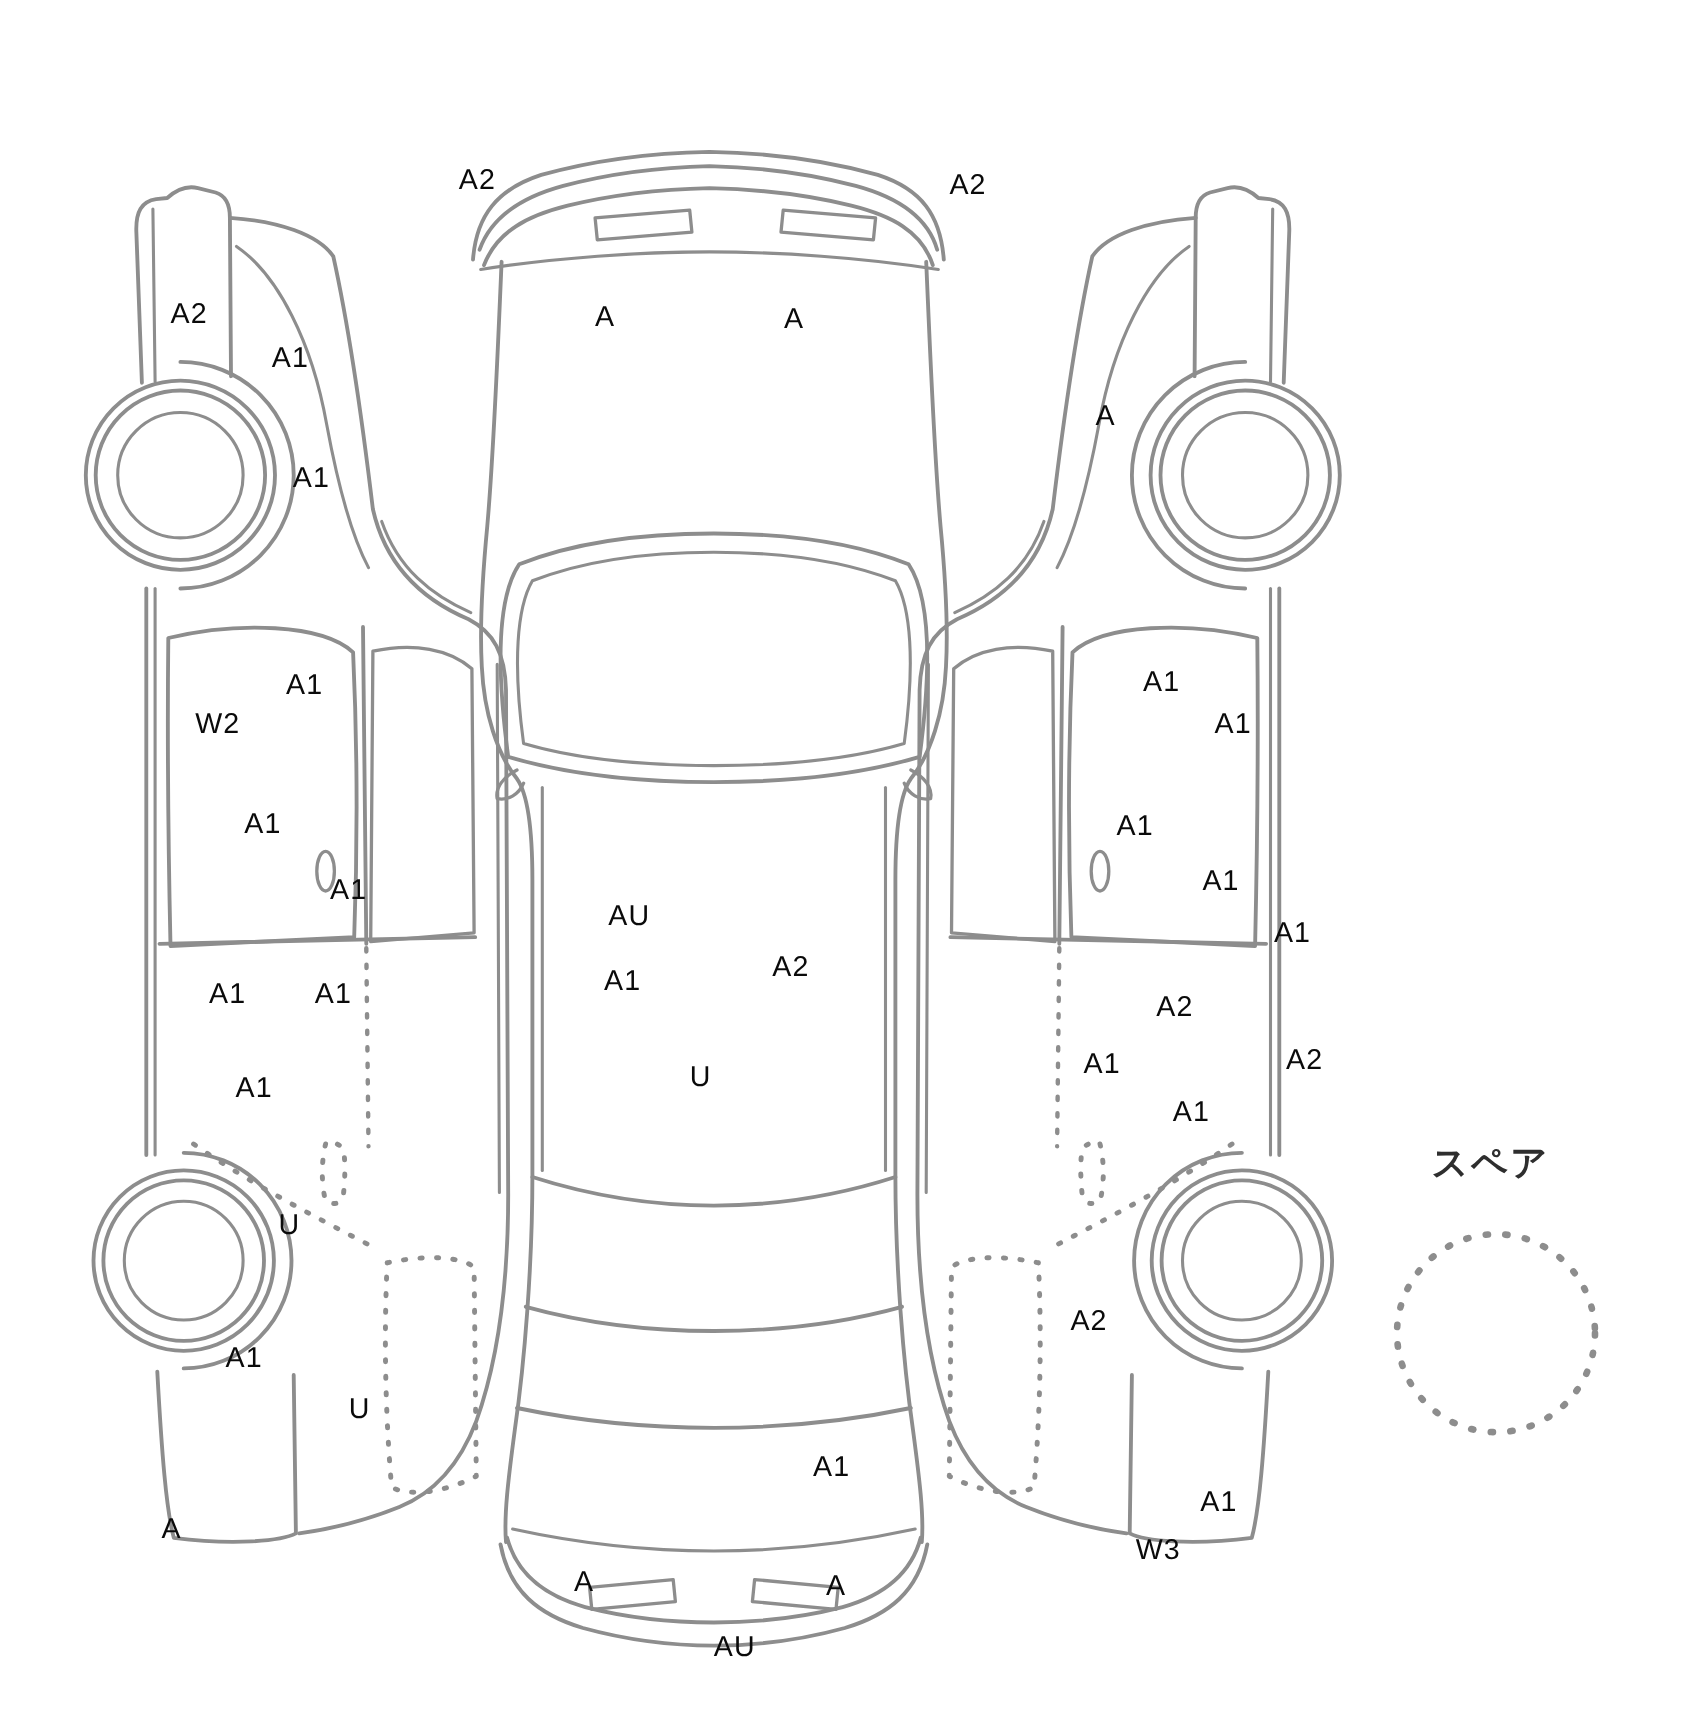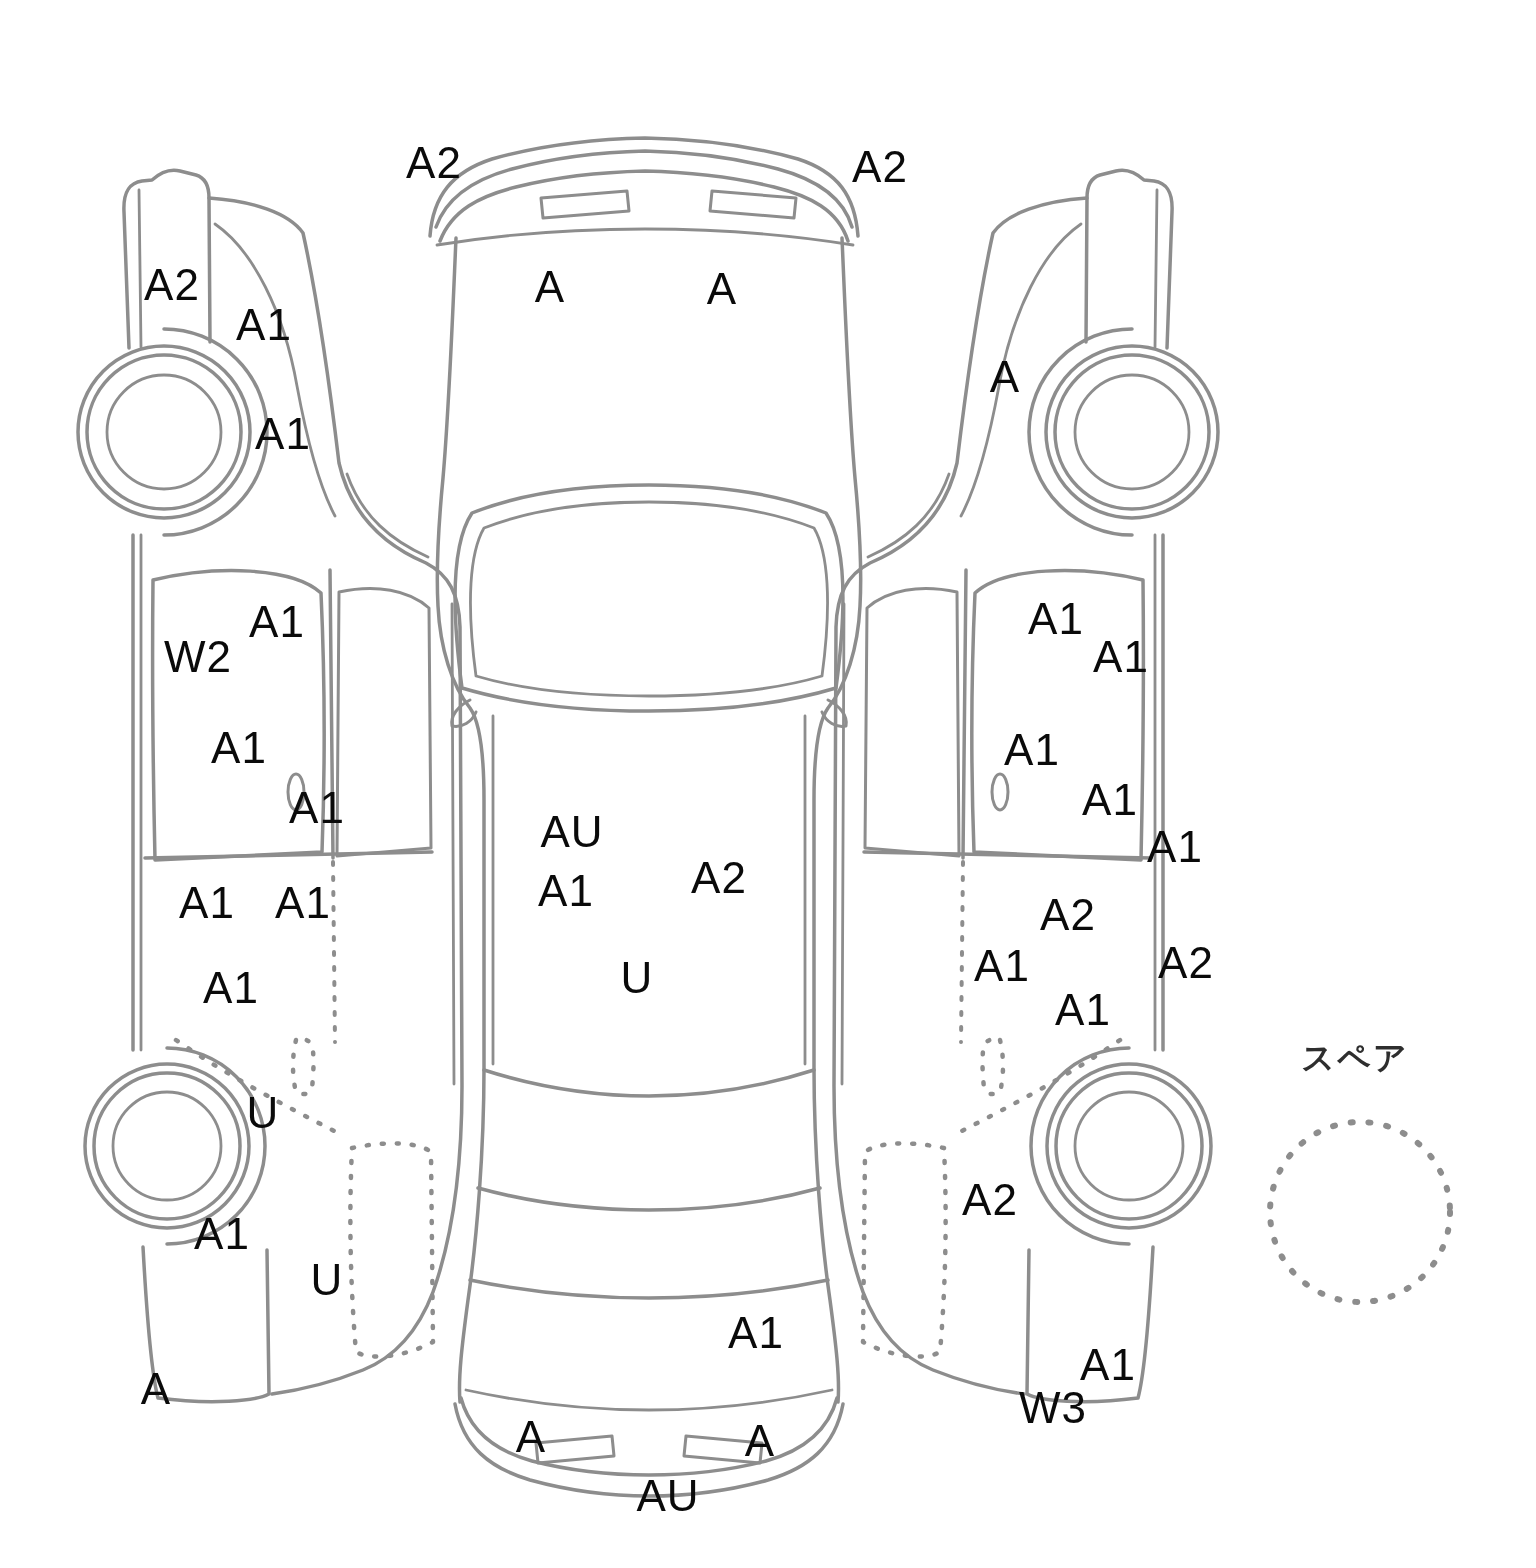--- a/index.html
+++ b/index.html
@@ -7,21 +7,21 @@
     position:relative;
     width:1536px;height:1568px;
     background:#ffffff;
     overflow:hidden;
     font-family:"Liberation Sans", sans-serif;
   }
   .canvas svg{position:absolute;left:0;top:0;}
   .lbl{
     position:absolute;
     transform:translate(-50%,-50%);
-    font-size:44px;
+    font-size:26px;
     line-height:1;
     color:#0a0a0a;
     letter-spacing:1px;
     white-space:nowrap;
     user-select:none;
   }
   .lbl.small{
     font-size:33px;
     font-weight:700;
     color:#2e2e2e;

